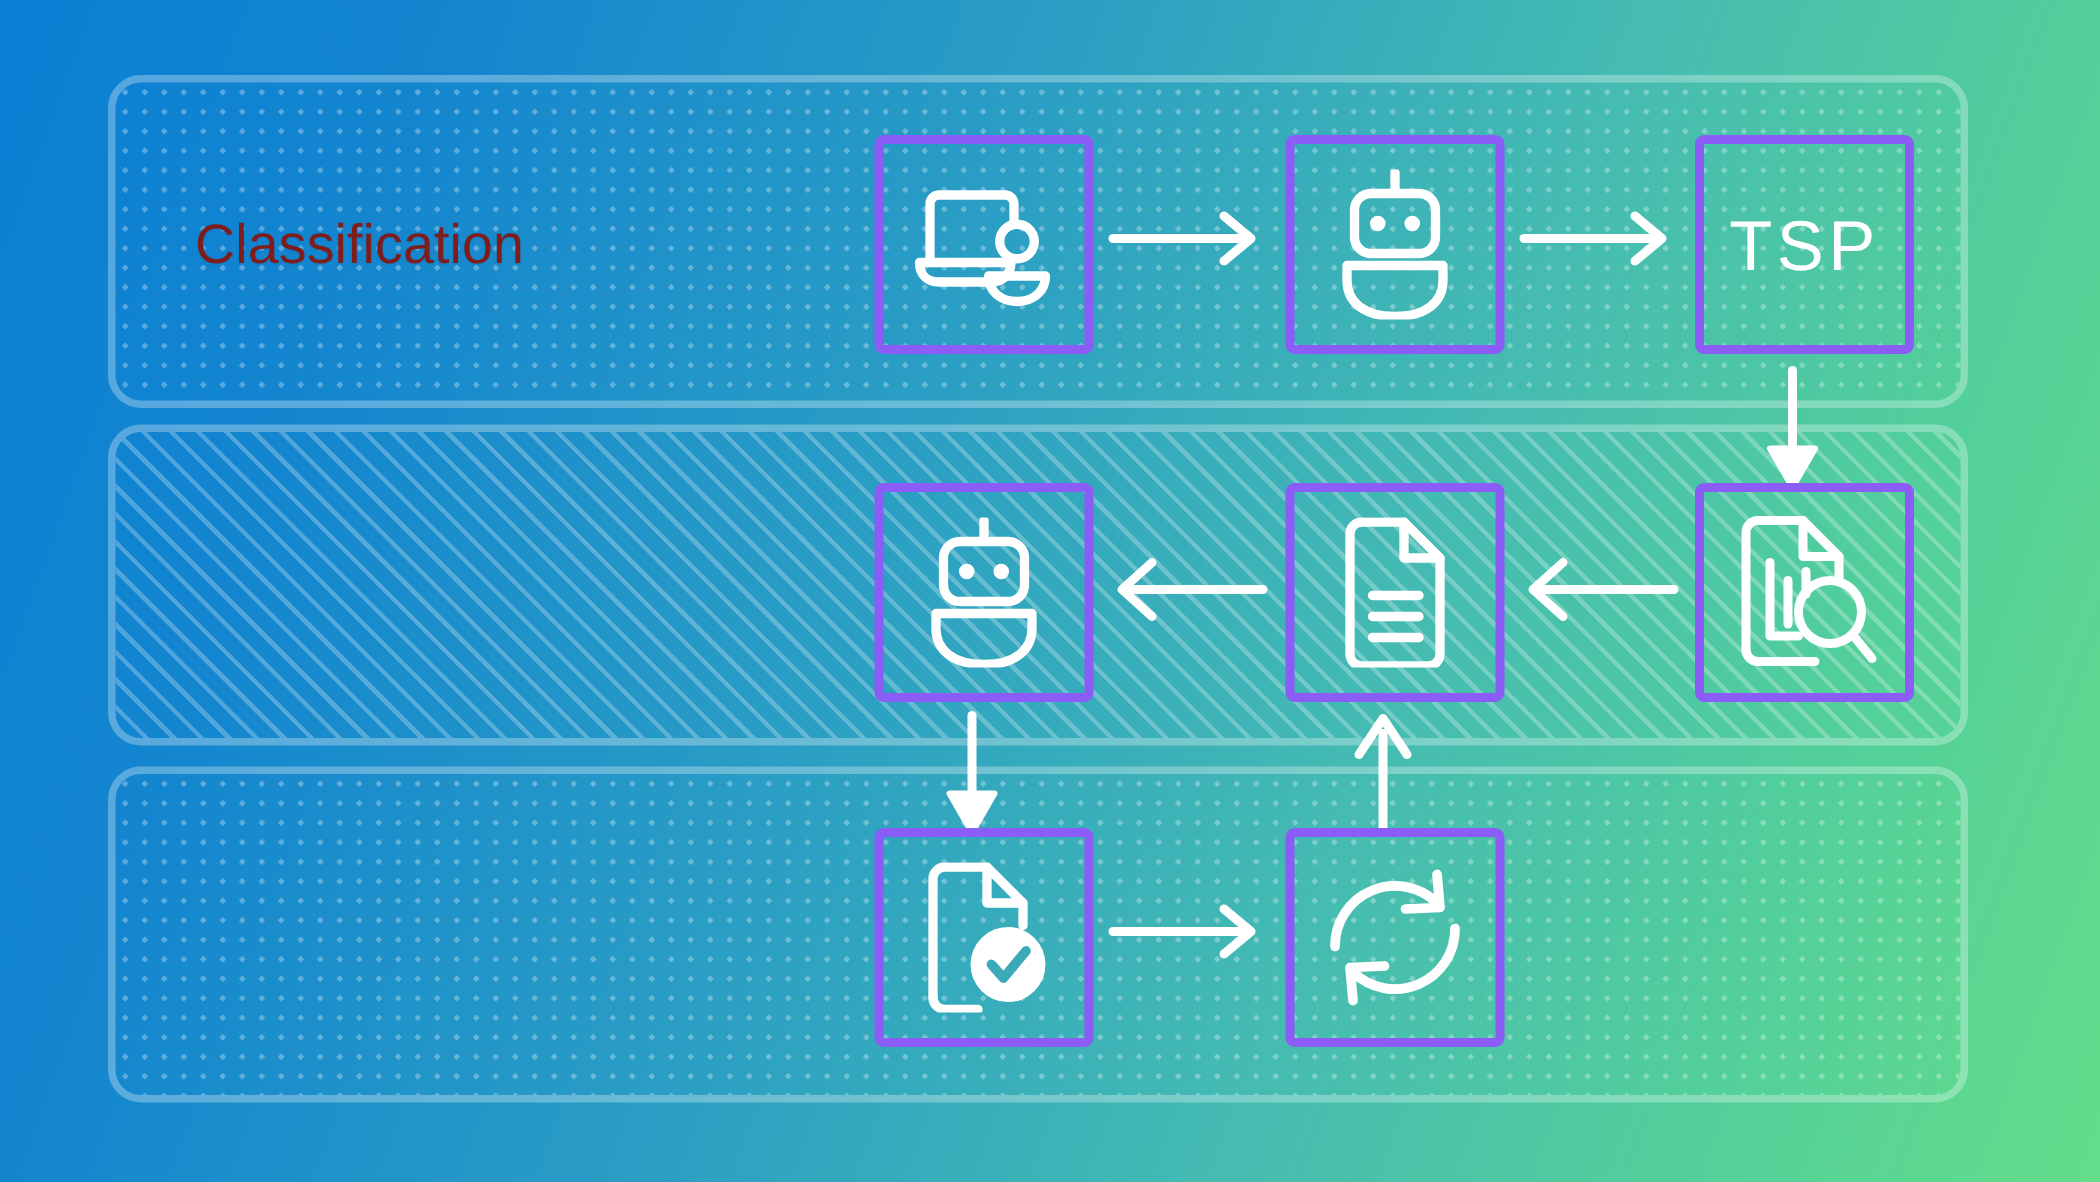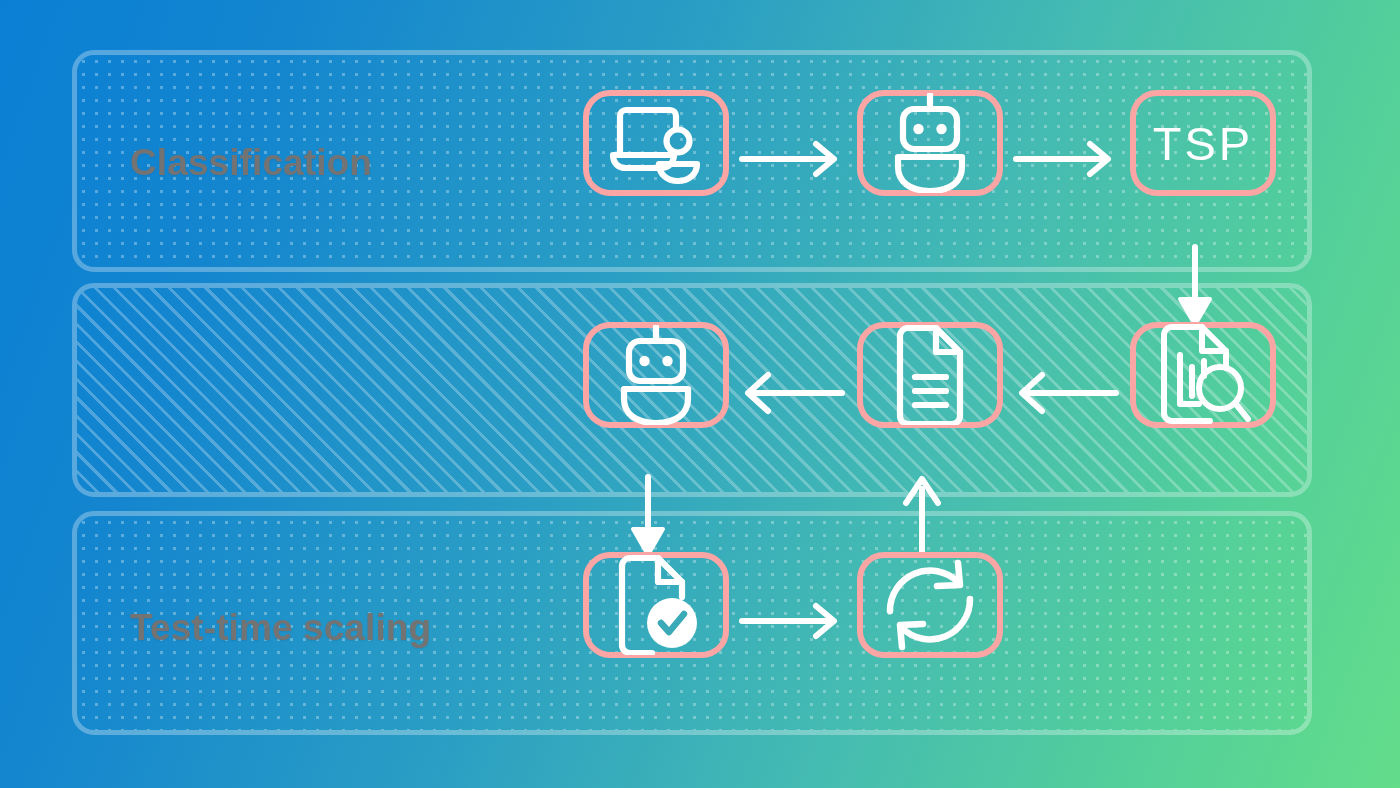--- a/index.html
+++ b/index.html
@@ -37,37 +37,37 @@
       45deg,
       rgba(255,255,255,0.26) 0px,
       rgba(255,255,255,0.26) 3px,
       transparent 3px,
       transparent 13px);
   }
 
   .band-label{
     position:absolute;
     left:130px;
-    color:#737373;
+    color:#7f1d1d;
     font-size:37px;
-    font-weight:700;
+    font-weight:400;
     letter-spacing:.1px;
     white-space:nowrap;
     text-shadow:0 1px 2px rgba(0,40,80,0.10);
   }
   .lbl-1{top:142px;}
   .lbl-2{top:373px;}
   .lbl-3{top:607px;}
 
   
   .tile{
     position:absolute;
-    width:146px;height:106px;
-    border:6px solid #fca5a5;
-    border-radius:27px;
+    width:146px;height:146px;
+    border:6px solid #8b5cf6;
+    border-radius:6px;
     box-sizing:border-box;
     display:flex;align-items:center;justify-content:center;
   }
   .tile svg{display:block;}
 
   .tile-text{
     color:#ffffff;
     font-size:47px;
     font-weight:400;
     letter-spacing:3px;
@@ -109,21 +109,20 @@
   </div>
   <div class="band-label lbl-1">Classification</div>
 
   <div class="band band-2">
     <div class="tex tex-stripes"></div>
   </div>
 
   <div class="band band-3">
     <div class="tex tex-dots"></div>
   </div>
-  <div class="band-label lbl-3">Test-time scaling</div>
 
   <div class="tile" id="tile-laptop-user">
     <span>
       <svg width="96" height="92" viewBox="0 0 96 92" fill="none" stroke="#ffffff" stroke-width="6.2" stroke-linecap="round" stroke-linejoin="round">
         <path d="M12 58 V19 a6 6 0 0 1 6-6 H62 a6 6 0 0 1 6 6 V30"></path>
         <path d="M5 58 H66 a0 0 0 0 1 0 0 c0 8-6 13-13 13 H18 C10 71 5 66 5 58 Z"></path>
         <circle cx="70" cy="44" r="11.5"></circle>
         <path d="M51 67 H89 c0 10-8 17-19 17 S51 77 51 67 Z"></path>
       </svg>
     </span>

